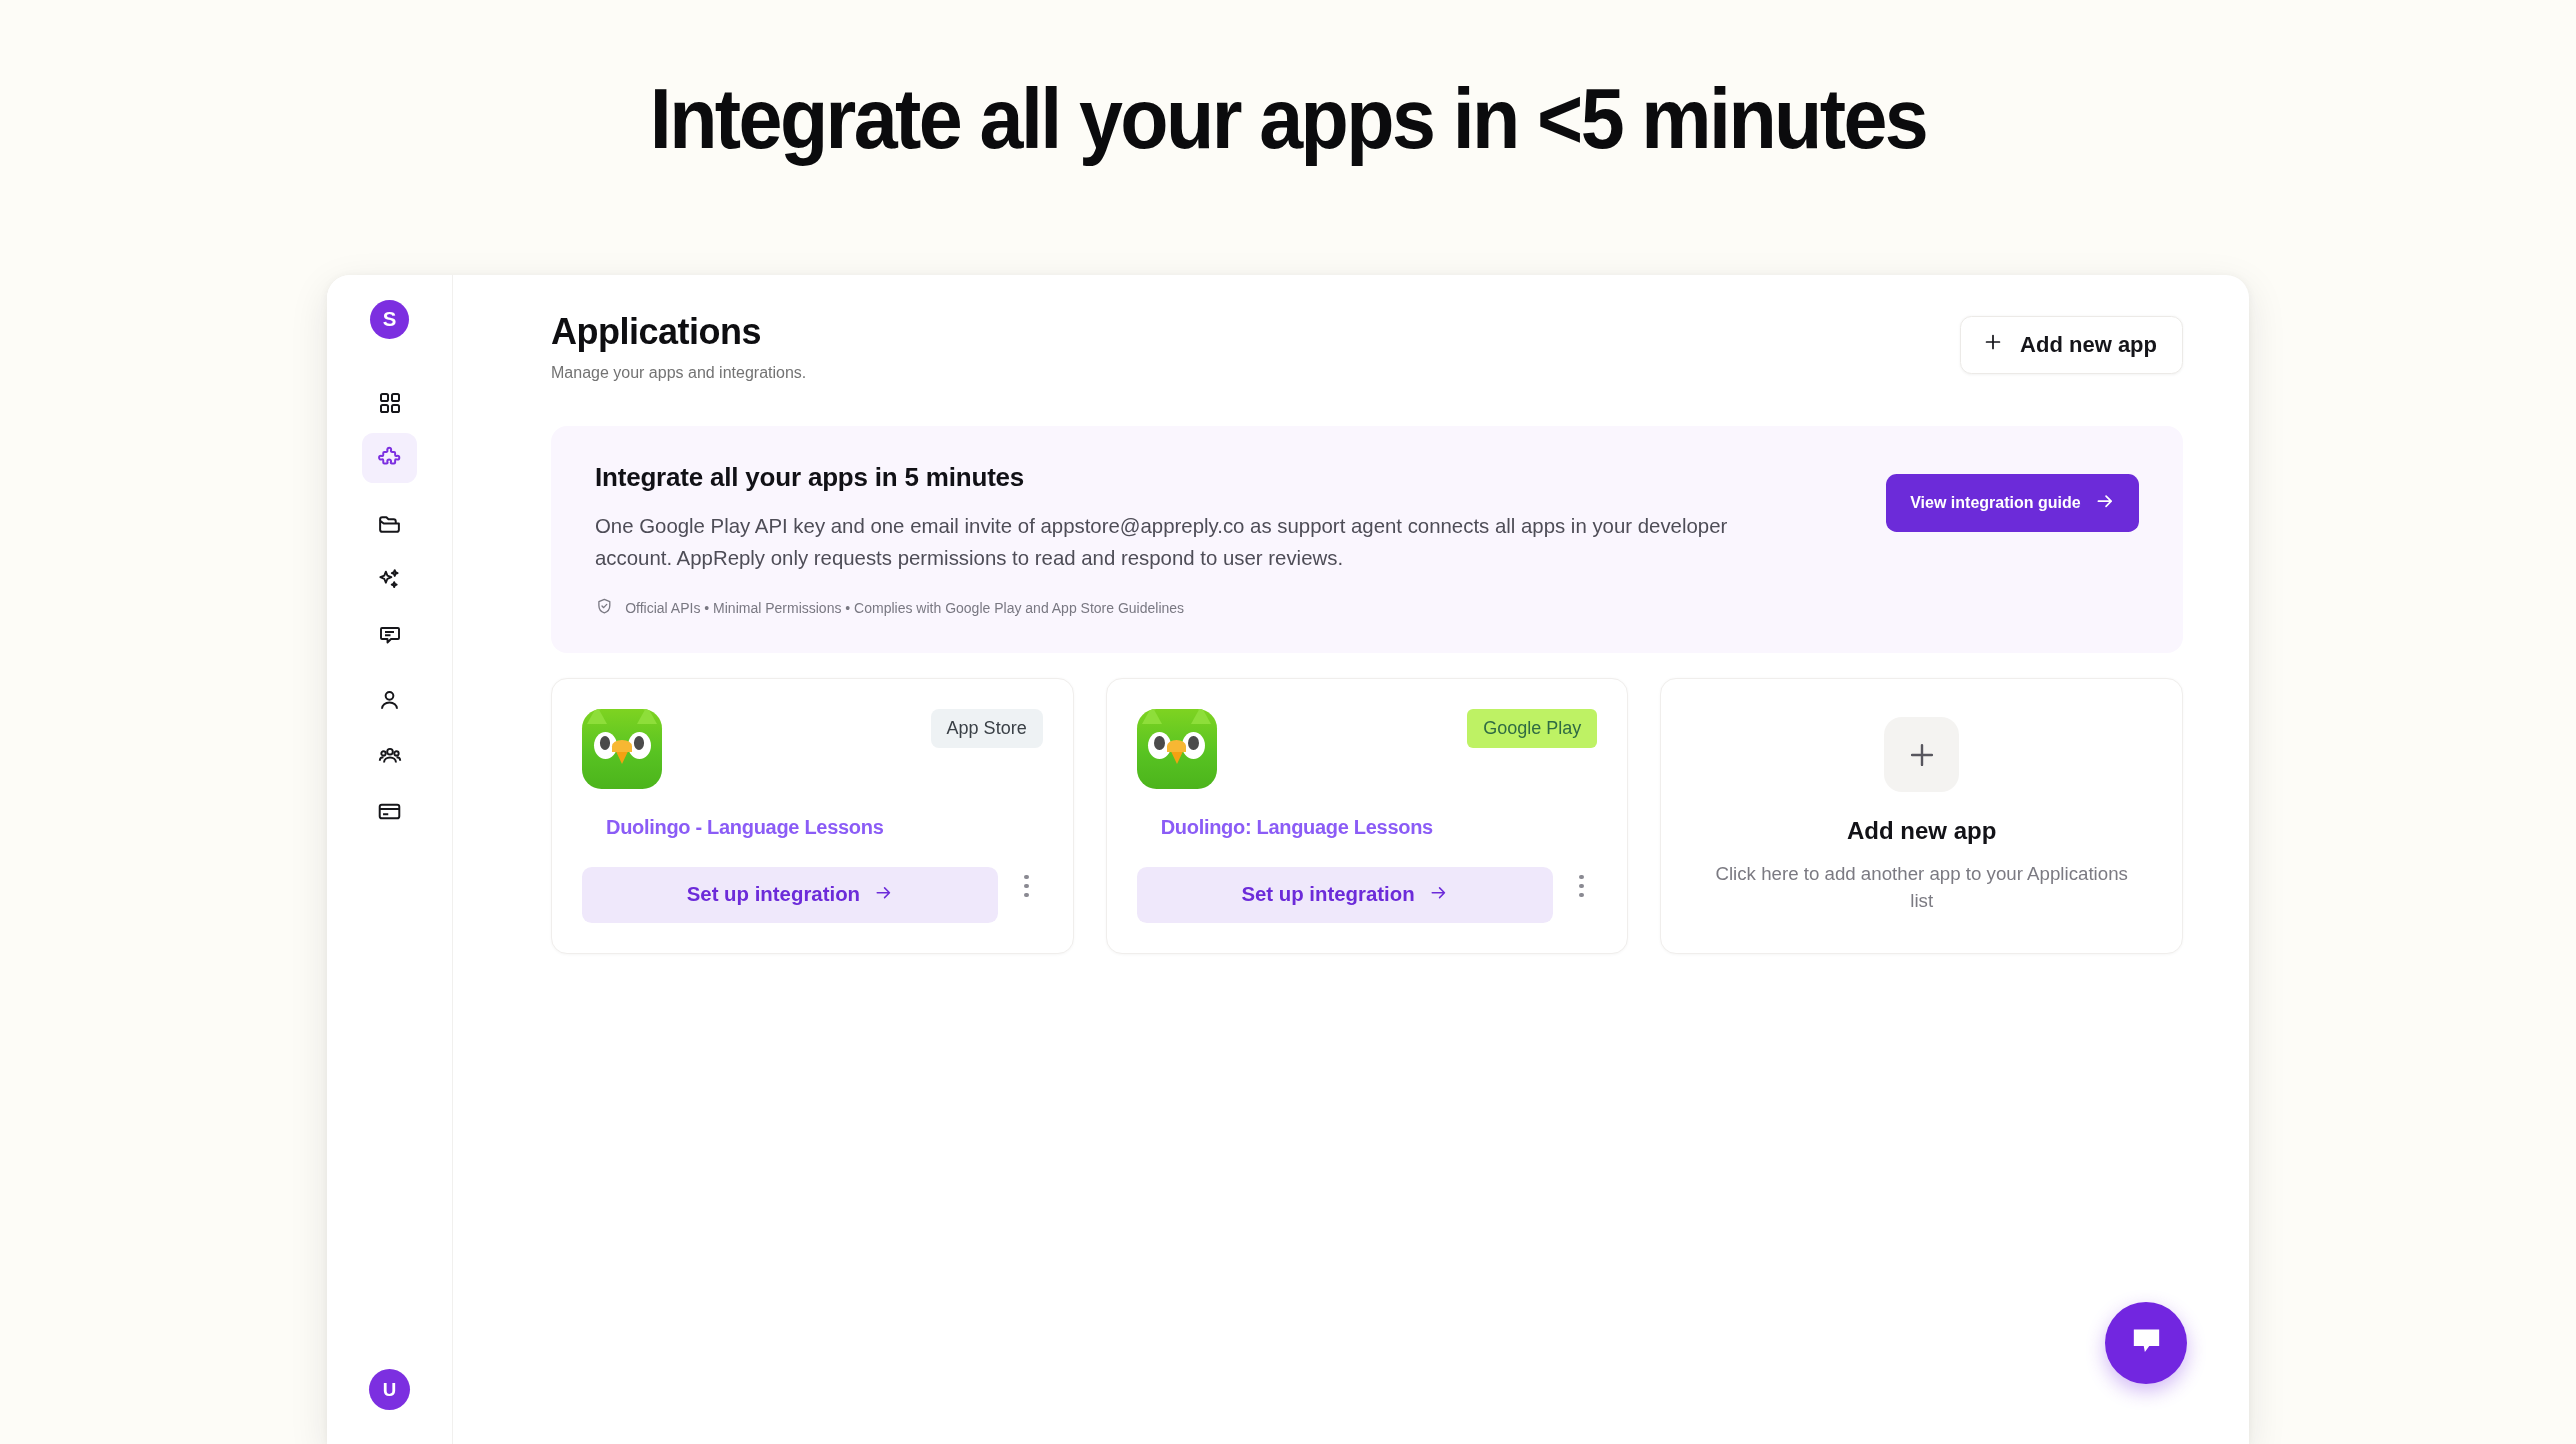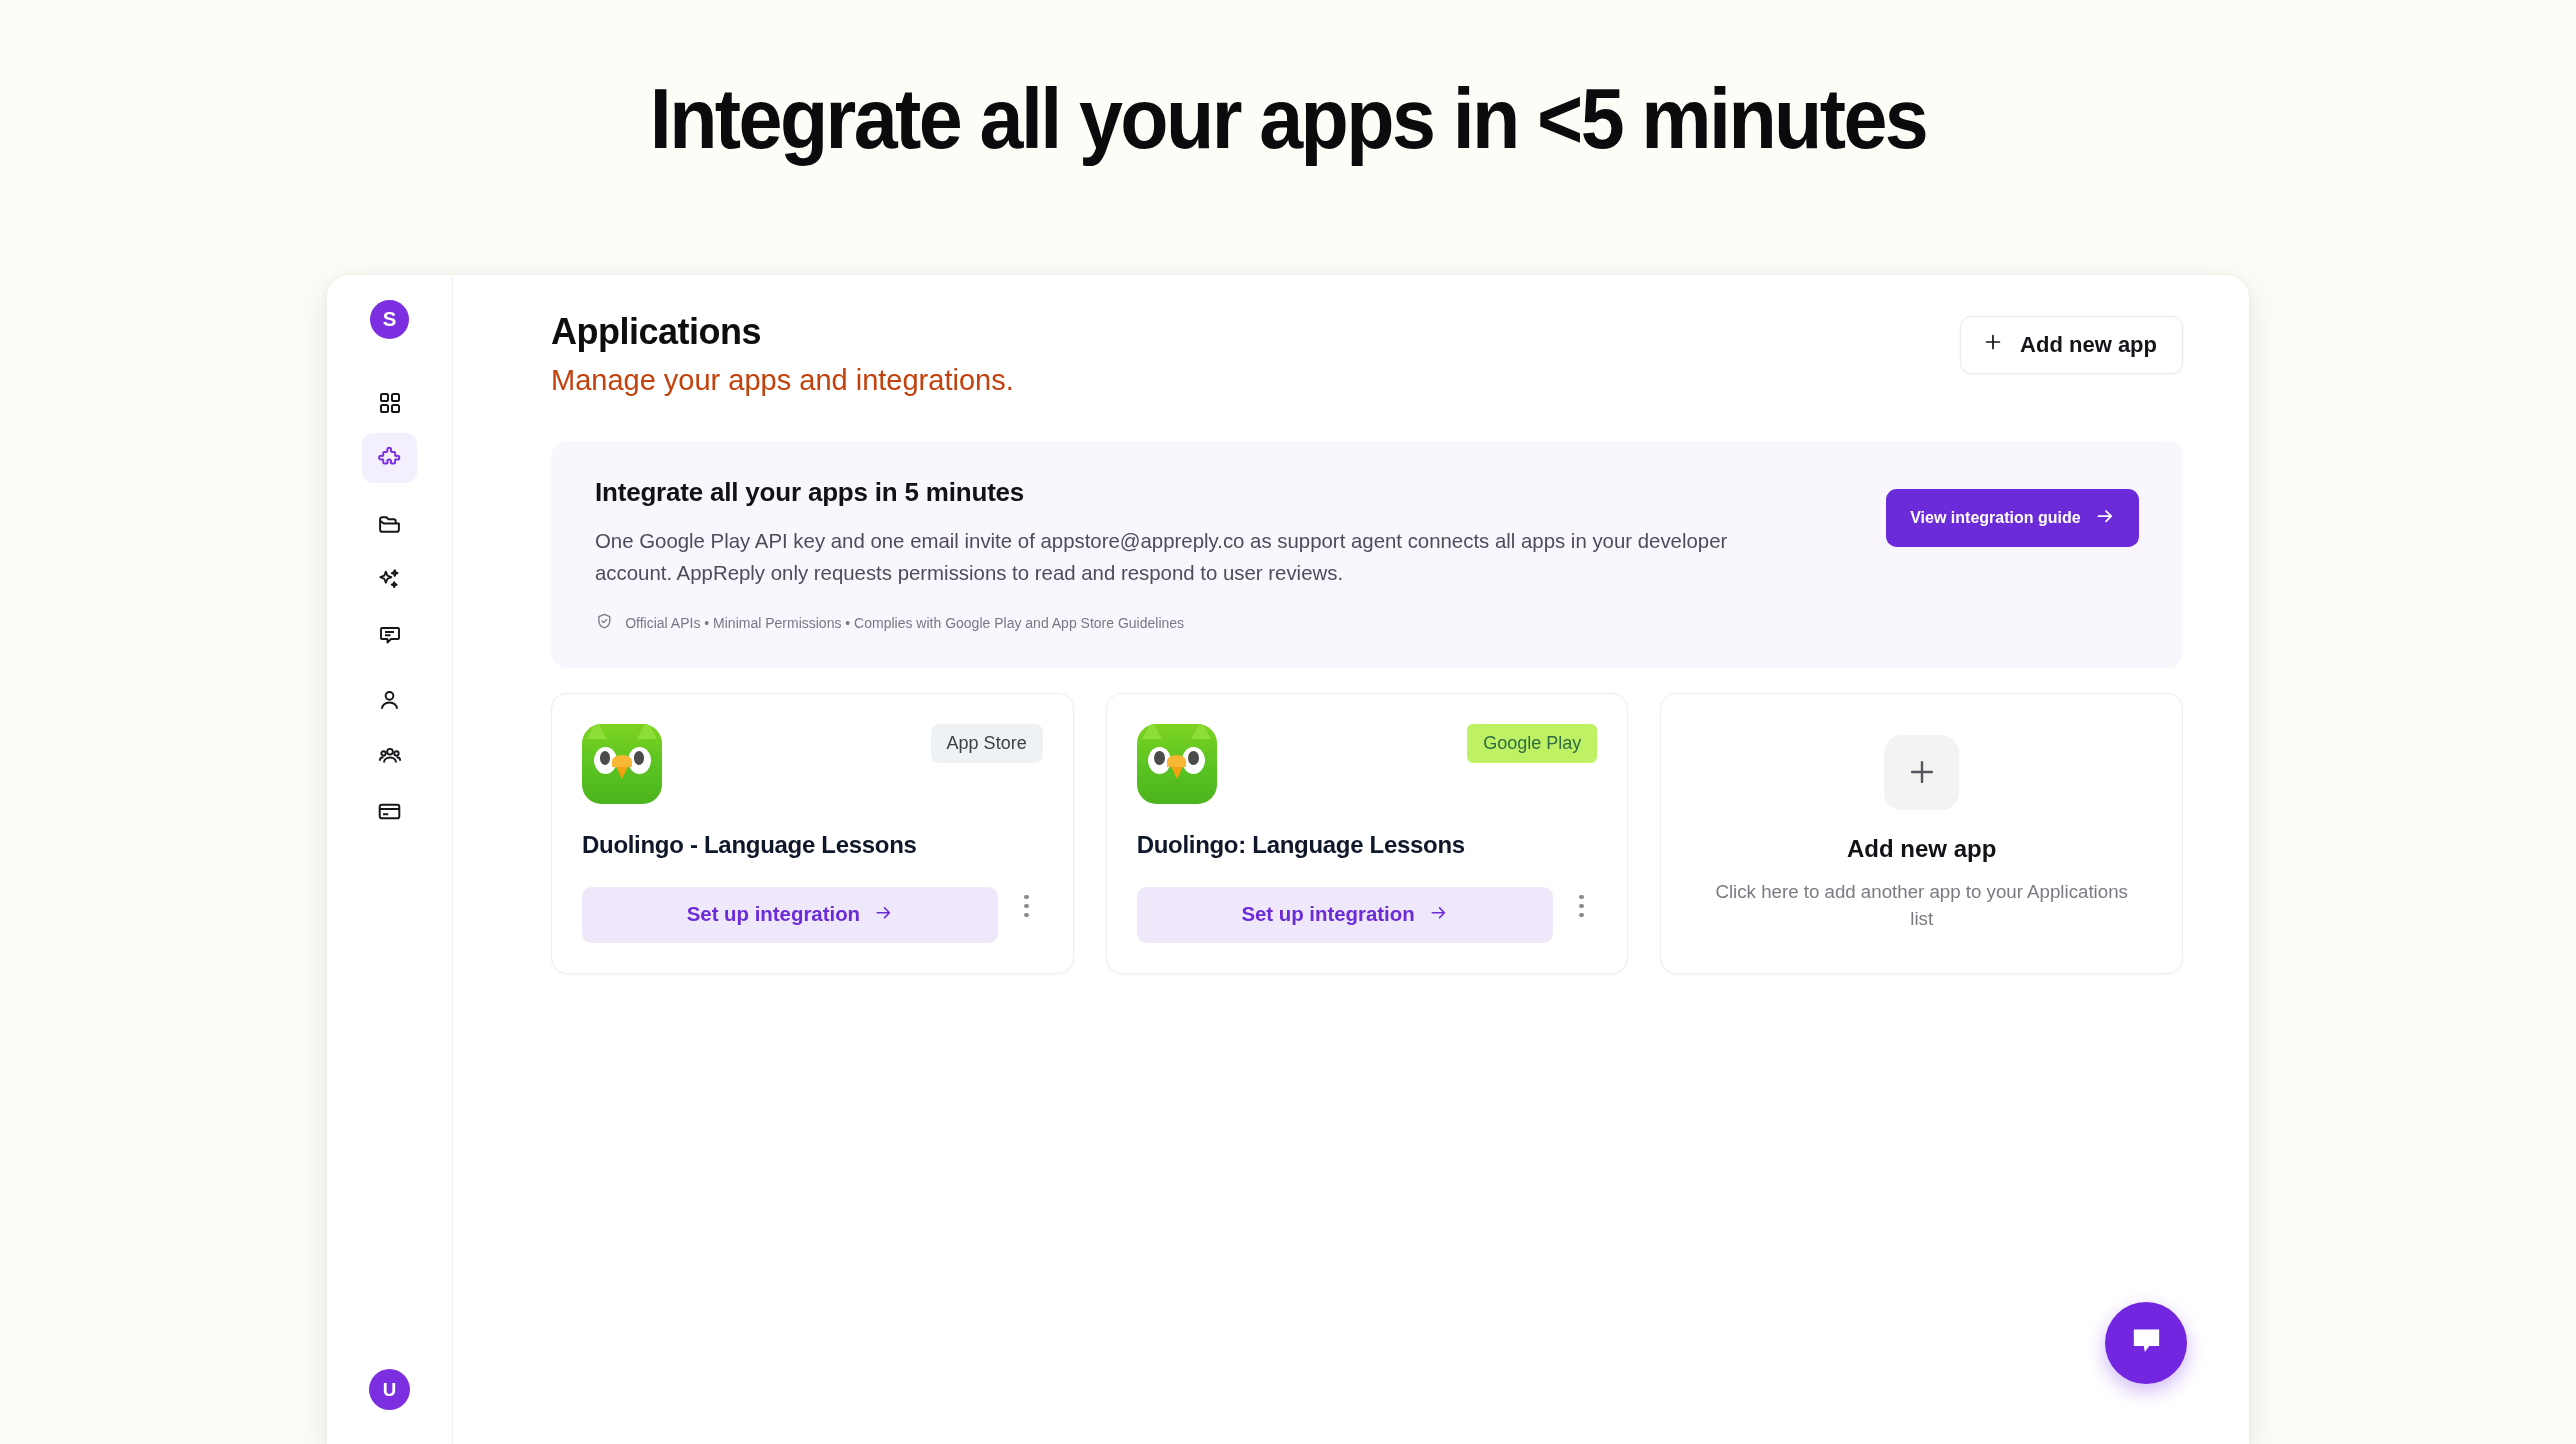--- a/index.html
+++ b/index.html
@@ -114,22 +114,22 @@
     justify-content: space-between;
   }
   .page-title {
     font-size: 36px;
     font-weight: 700;
     color: #0e0e11;
     letter-spacing: -0.5px;
   }
   .page-sub {
     margin-top: 10.7px;
-    font-size: 29px;
-    color: #c2410c;
+    font-size: 16px;
+    color: #737373;
   }
   .add-new-app-btn {
     display: flex;
     align-items: center;
     gap: 16px;
     background: #fff;
     border: 0.9px solid #eceae7;
     border-radius: 11.5px;
     padding: 14px 25px 14px 21px;
     font-size: 22px;
@@ -291,24 +291,25 @@
     font-size: 18px;
     padding: 9px 16px;
     border-radius: 8px;
     white-space: nowrap;
   }
   .badge-appstore { background: #eef2f4; color: #3a4046; }
   .badge-googleplay { background: #bef264; color: #2f6b43; border-radius: 6px; }
 
   .card-title {
     margin-top: 27px;
-    font-size: 24px;
+    font-size: 20px;
     font-weight: 700;
-    color: #0f172a;
+    color: #8b5cf6;
     letter-spacing: -0.3px;
+    margin-left: 24px;
   }
   .card-actions {
     margin-top: 28px;
     display: flex;
     gap: 12.4px;
   }
   .setup-btn {
     flex: 1;
     background: #efe8fb;
     color: #6c2bd9;

